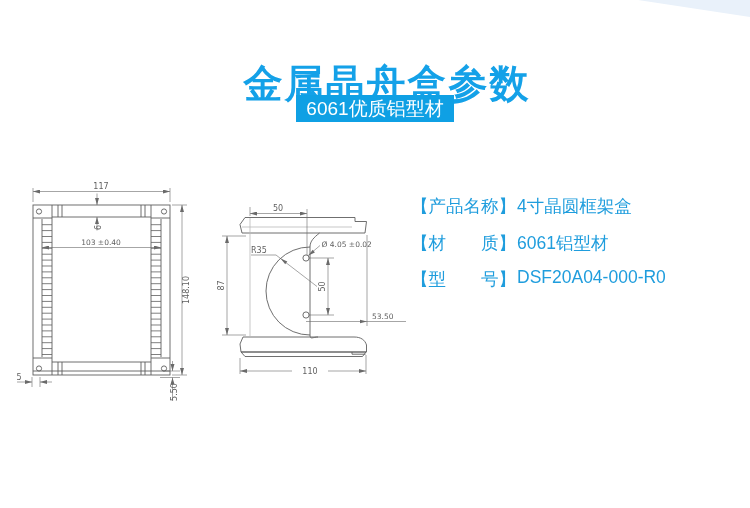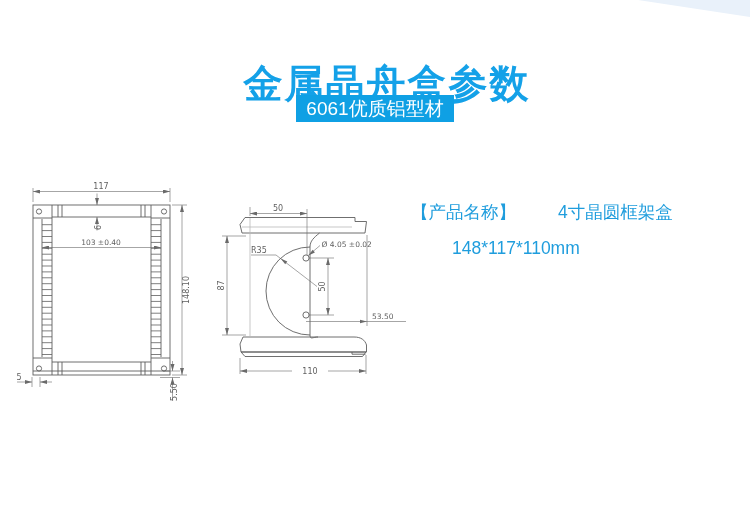--- a/index.html
+++ b/index.html
@@ -6,23 +6,23 @@
   .page{position:relative;width:750px;height:508px;background:#ffffff;overflow:hidden;
         font-family:"Liberation Sans","DejaVu Sans",sans-serif;}
   .corner-decor{position:absolute;top:0;right:0;width:112px;height:17px;background:#e9f1fa;
         clip-path:polygon(0 0,100% 0,100% 100%);}
   .main-title{position:absolute;top:36px;left:0;width:750px;text-align:center;
         font-size:39px;font-weight:bold;color:#14a1e8;letter-spacing:2px;line-height:44px;padding-left:12px;}
   .badge-row{position:absolute;top:95px;left:0;width:750px;text-align:center;}
   .badge{display:inline-block;background:#0fa0e4;color:#ffffff;font-size:19px;
         line-height:27px;padding:0 10px;font-weight:normal;}
   .specs{position:absolute;left:411px;top:194px;width:334px;}
-  .spec-row{display:flex;align-items:center;height:36.5px;font-size:17.5px;color:#1f9ddd;}
+  .spec-row{display:flex;height:36.5px;font-size:17.5px;color:#1f9ddd;}
   .spec-label{flex:none;width:106px;white-space:pre;}
-  .spec-value{white-space:nowrap;margin-left:41px;}
+  .spec-value{white-space:nowrap;}
   .drawings{position:absolute;left:0;top:165px;width:410px;height:250px;}
   .drawings text{font-family:"DejaVu Sans","Liberation Sans",sans-serif;fill:#5f5f5f;}
   .ln{stroke:#5f5f5f;stroke-width:0.9;fill:none;}
   .lt{stroke:#b9b9b9;stroke-width:0.8;fill:none;}
   .dm{stroke:#6a6a6a;stroke-width:0.6;fill:none;}
   .ar{fill:#6a6a6a;stroke:none;}
   .t8{font-size:8px;}
   .t7{font-size:7.5px;}
 </style>
 </head>
@@ -142,17 +142,24 @@
       <text class="t8" x="310" y="374" text-anchor="middle">110</text>
     </g>
   </svg>
 
   <div class="specs">
     <div class="spec-row">
       <span class="spec-label">【产品名称】</span>
       <span class="spec-value">4寸晶圆框架盒</span>
     </div>
     <div class="spec-row">
-      <span class="spec-value">148*117*110mm</span>
+      <span class="spec-label">【材　　质】</span>
+      <span class="spec-value">6061铝型材</span>
+    </div>
+    <div class="spec-row">
+      <span class="spec-label">【型　　号】</span>
+      <span class="spec-value">DSF20A04-000-R0</span>
+    </div>
+    <div class="spec-row">
     </div>
   </div>
 
 </div>
 
 </body></html>

